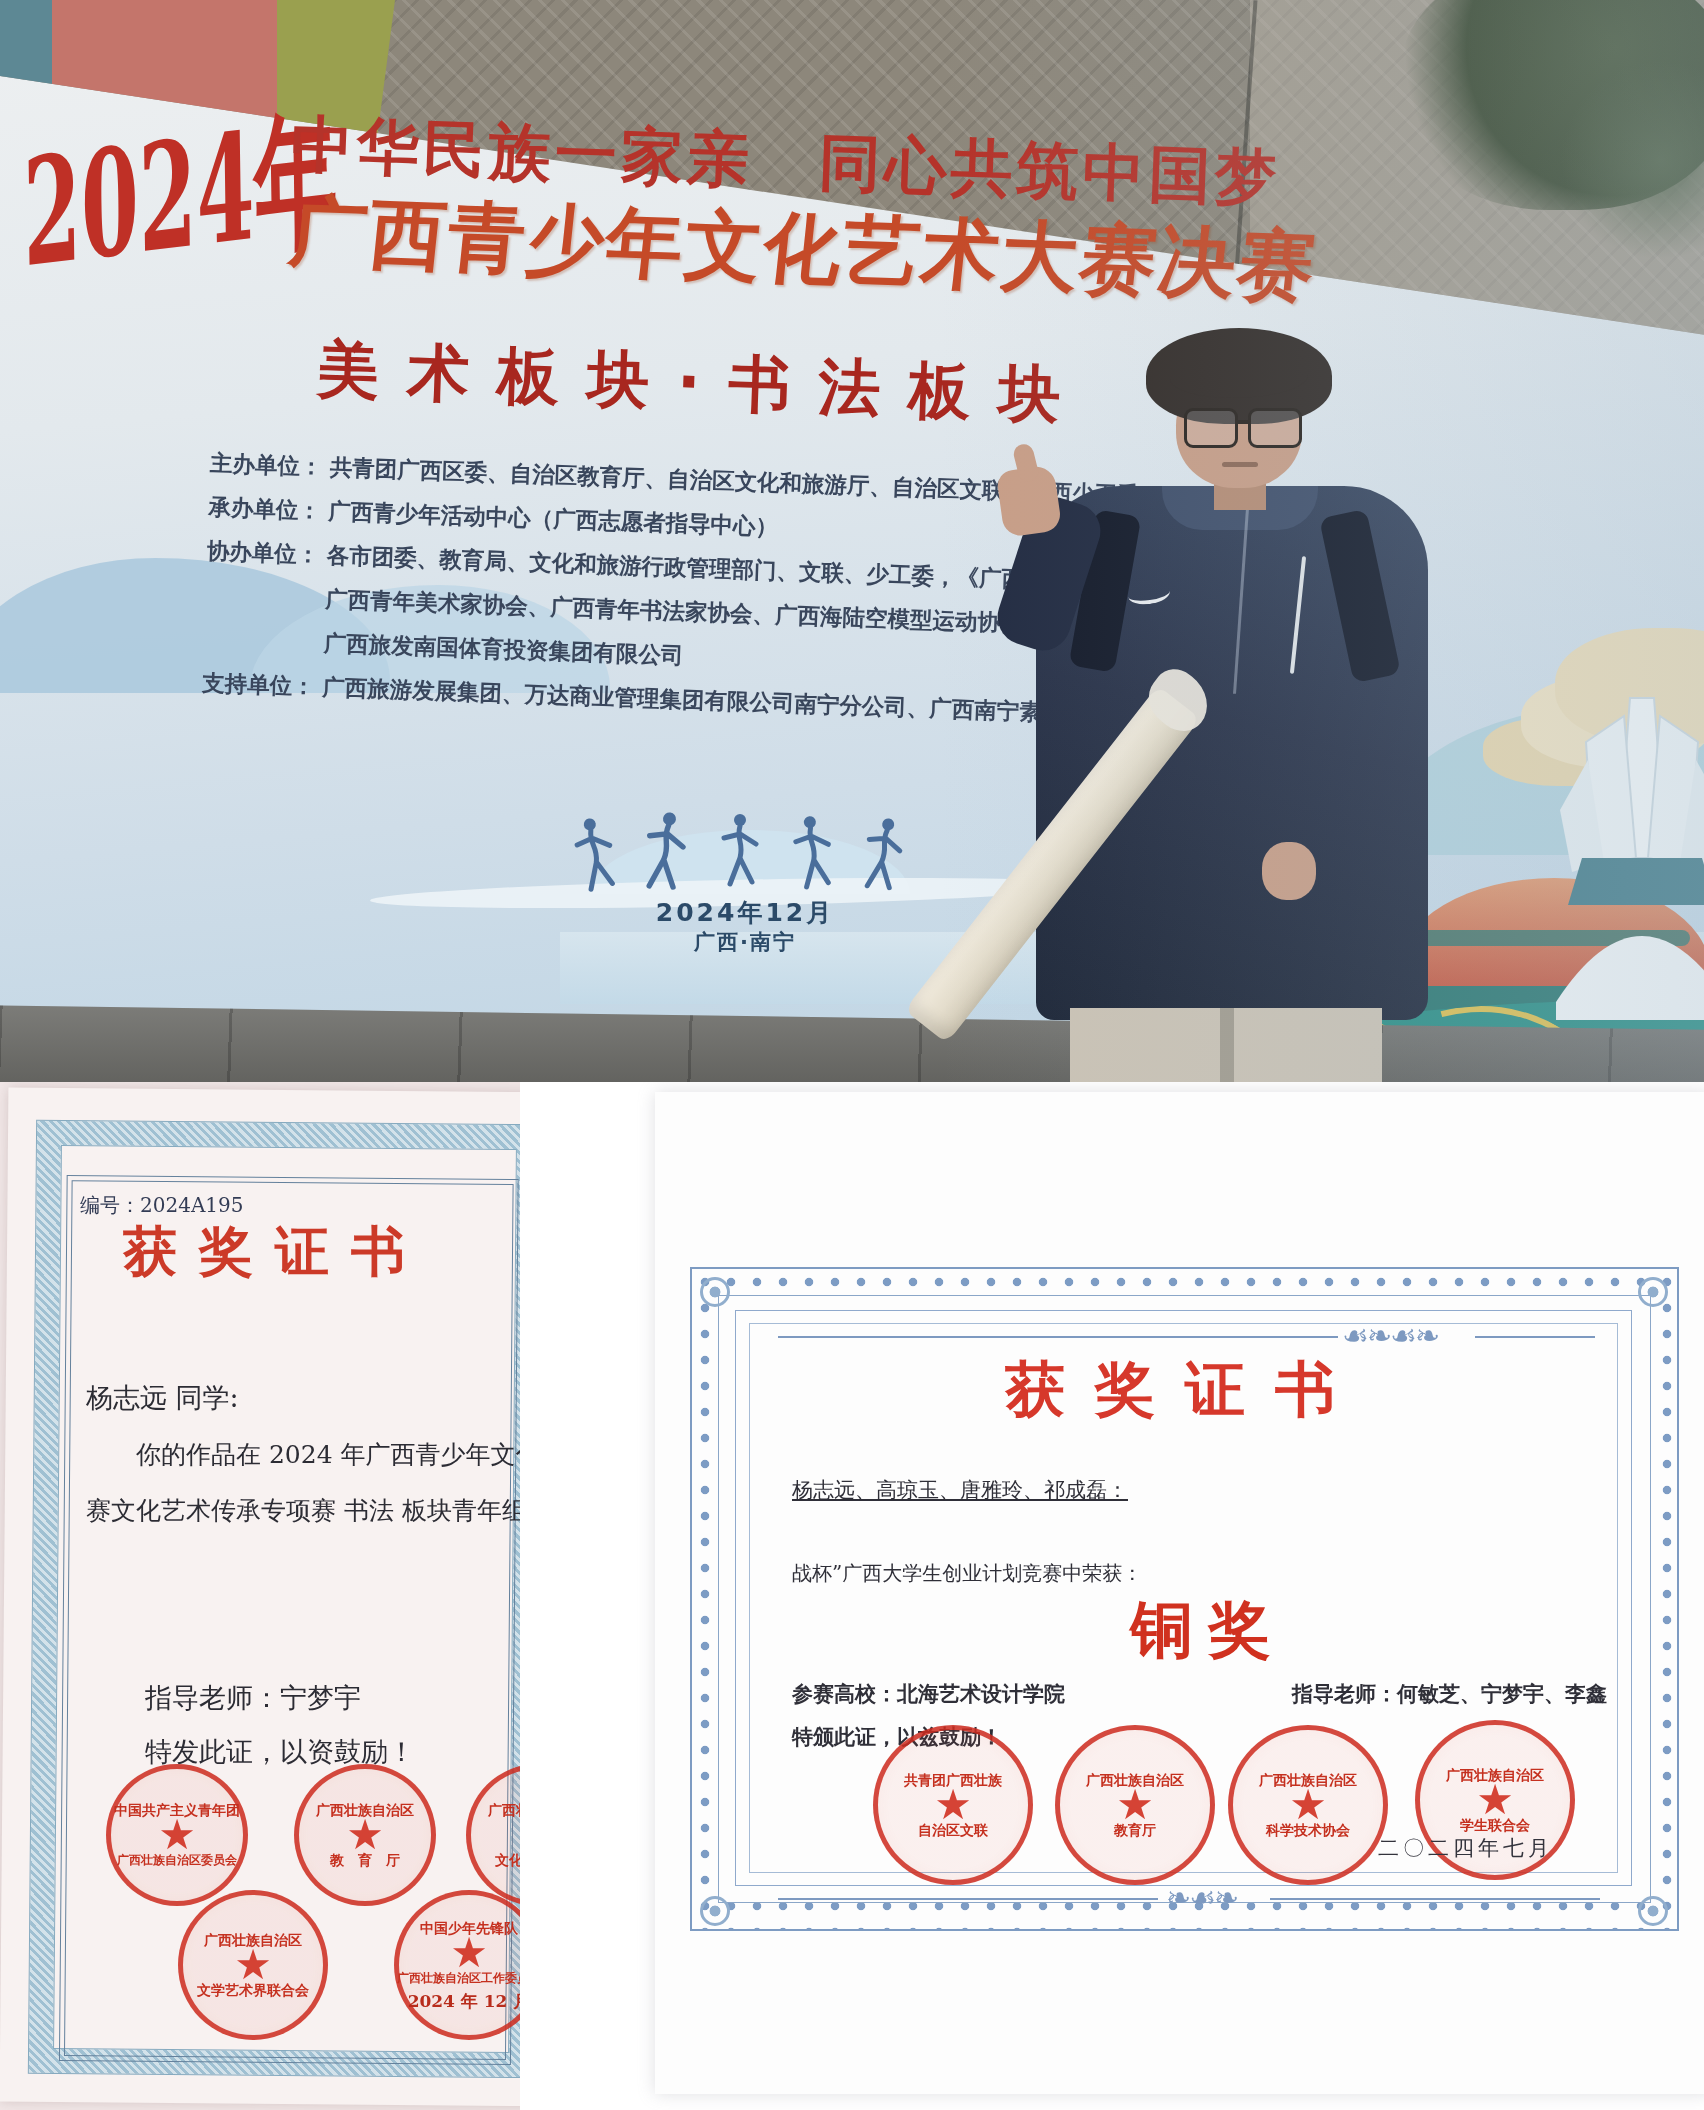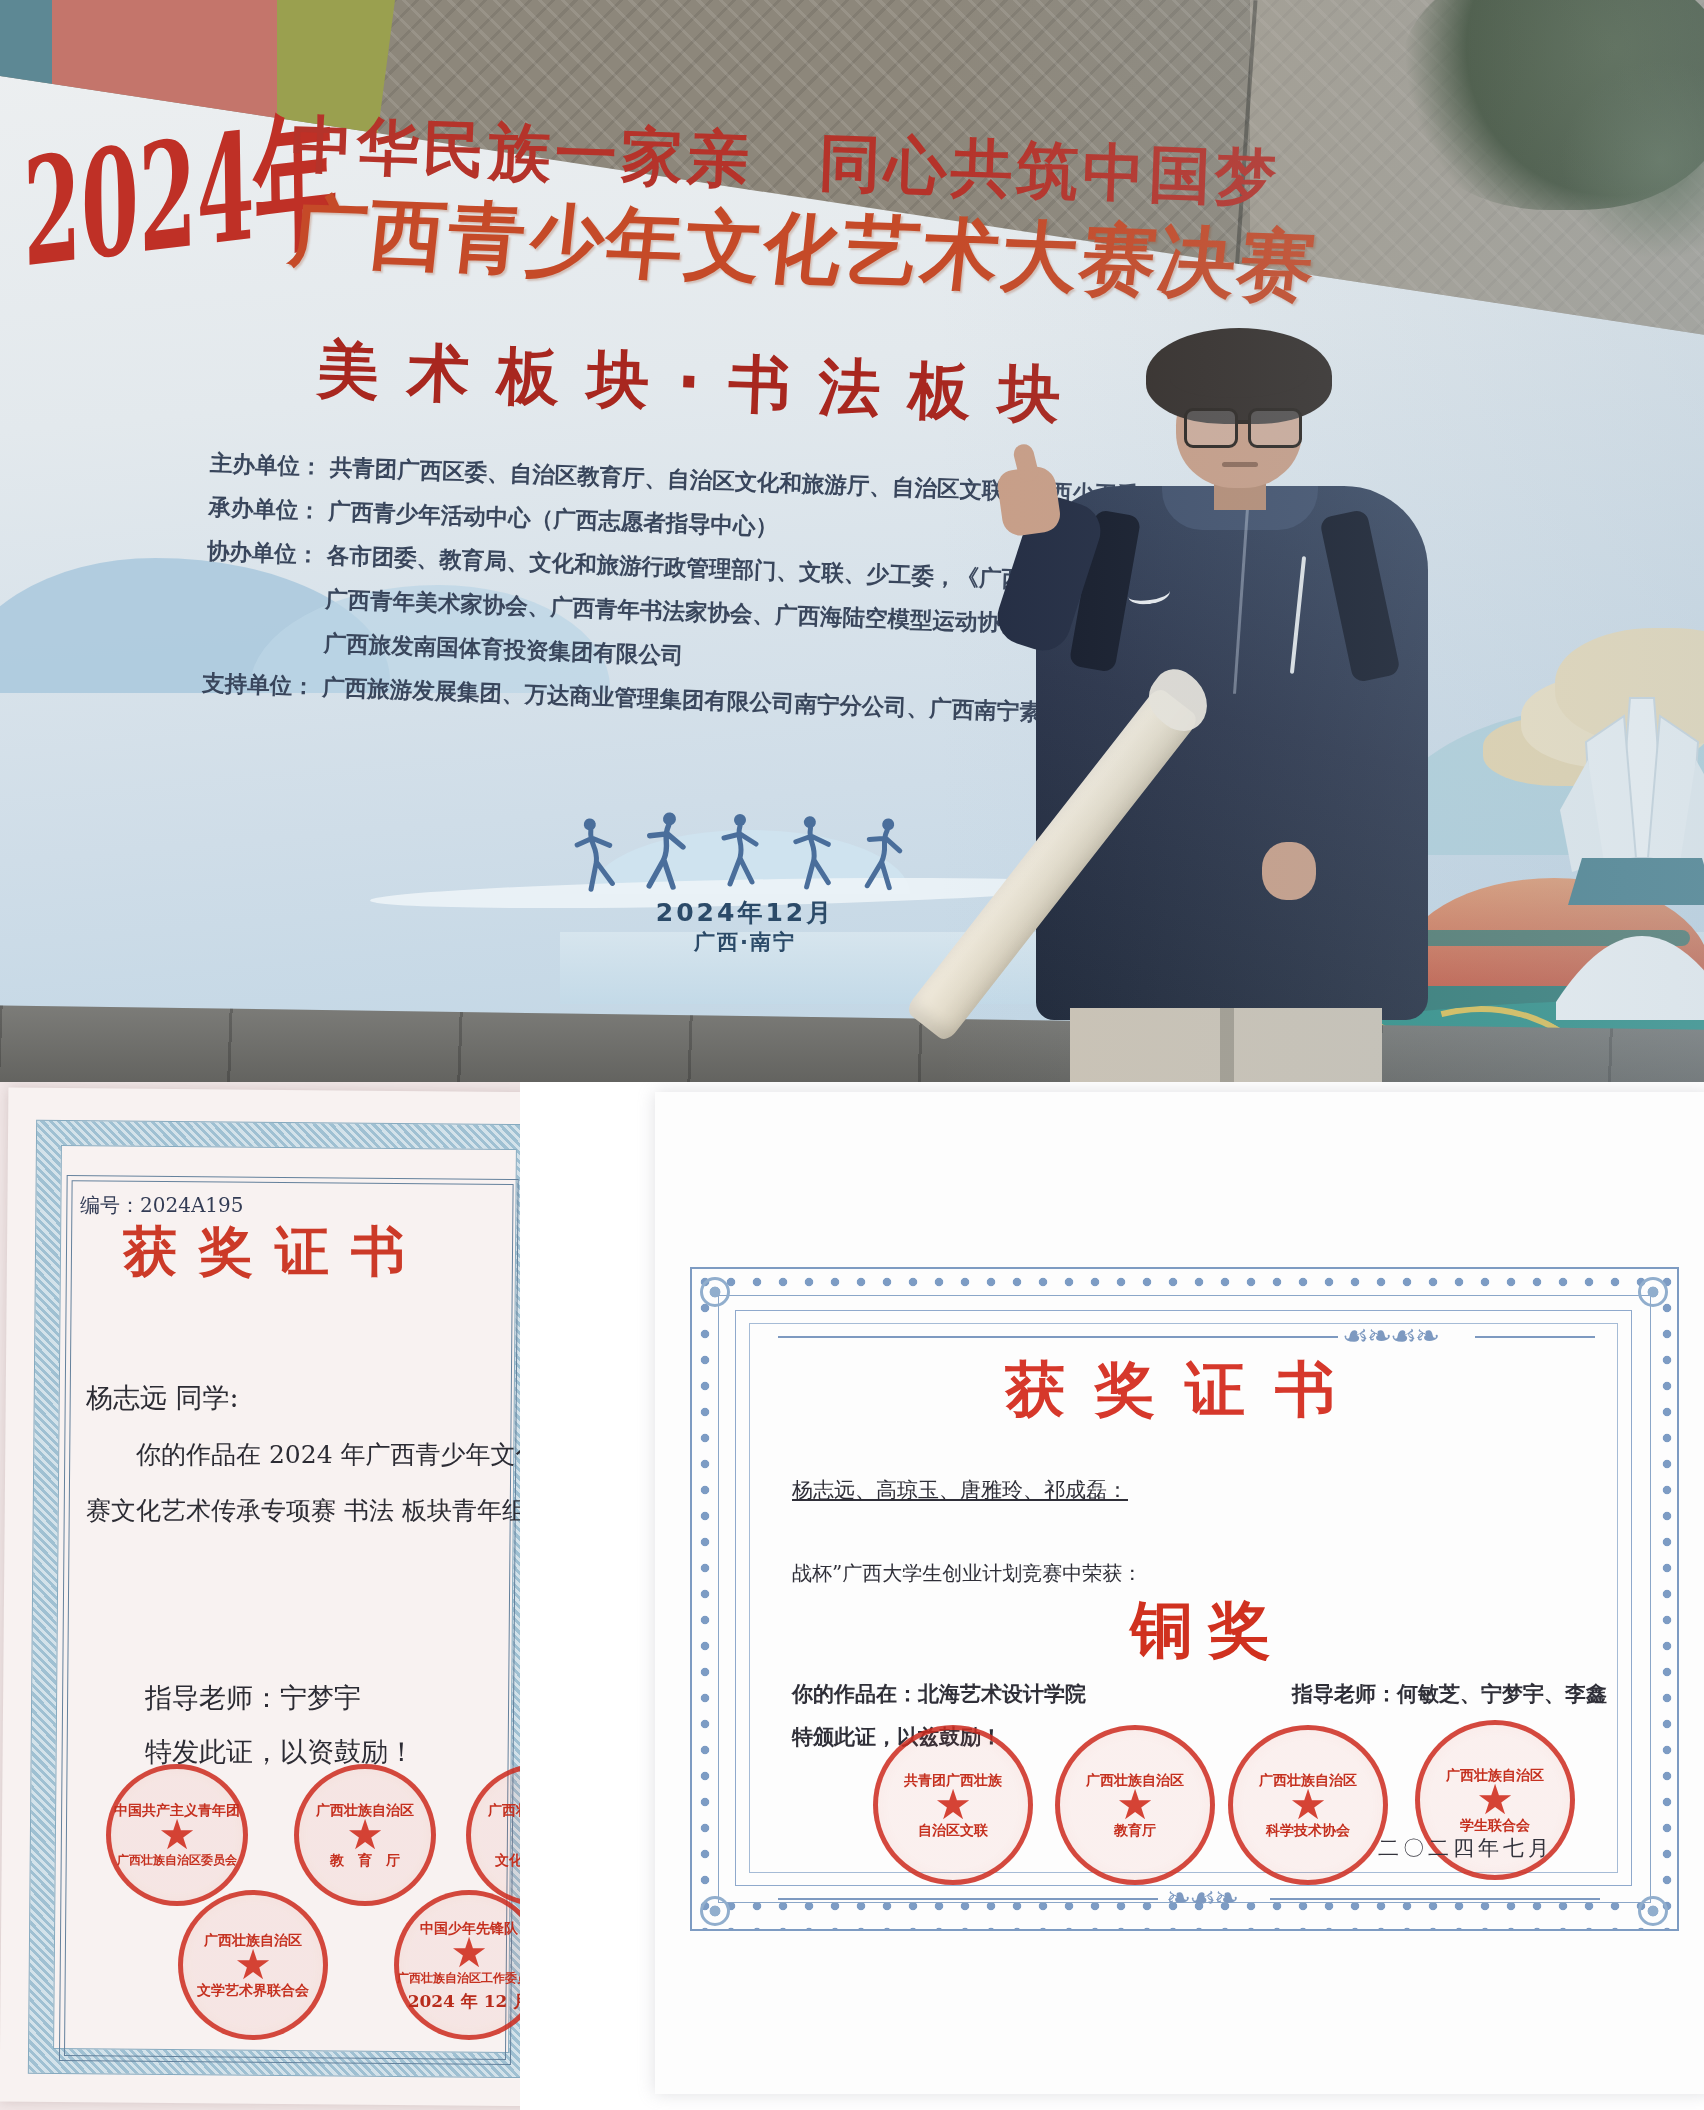--- a/index.html
+++ b/index.html
@@ -319,21 +319,21 @@
     <div class="corner-orn" style="left:1108px;top:195px;"></div>
     <div class="corner-orn" style="left:170px;top:814px;"></div>
     <div class="corner-orn" style="left:1108px;top:814px;"></div>
     <div class="rule" style="left:248px;top:254px;width:560px;"></div>
     <div class="swirl" style="left:812px;top:236px;">☙❧☙❧</div>
     <div class="rule" style="left:945px;top:254px;width:120px;"></div>
     <div class="abs cr-title">获奖证书</div>
     <div class="abs cr-recipients">杨志远、高琼玉、唐雅玲、祁成磊：</div>
     <div class="abs cr-body2">战杯”广西大学生创业计划竞赛中荣获：</div>
     <div class="abs cr-award">铜奖</div>
-    <div class="abs cr-school">你的作品在：北海艺术设计学院</div>
+    <div class="abs cr-school">参赛高校：北海艺术设计学院</div>
     <div class="abs cr-teachers">指导老师：何敏芝、宁梦宇、李鑫</div>
     <div class="abs cr-closing">特颁此证，以兹鼓励！</div>
 
     <div class="stamp" style="left:343px;top:643px;width:150px;height:150px;">
       <span class="st">共青团广西壮族</span>
       <span class="star">★</span>
       <span class="st">自治区文联</span>
     </div>
     <div class="stamp" style="left:525px;top:643px;width:150px;height:150px;">
       <span class="st">广西壮族自治区</span>

